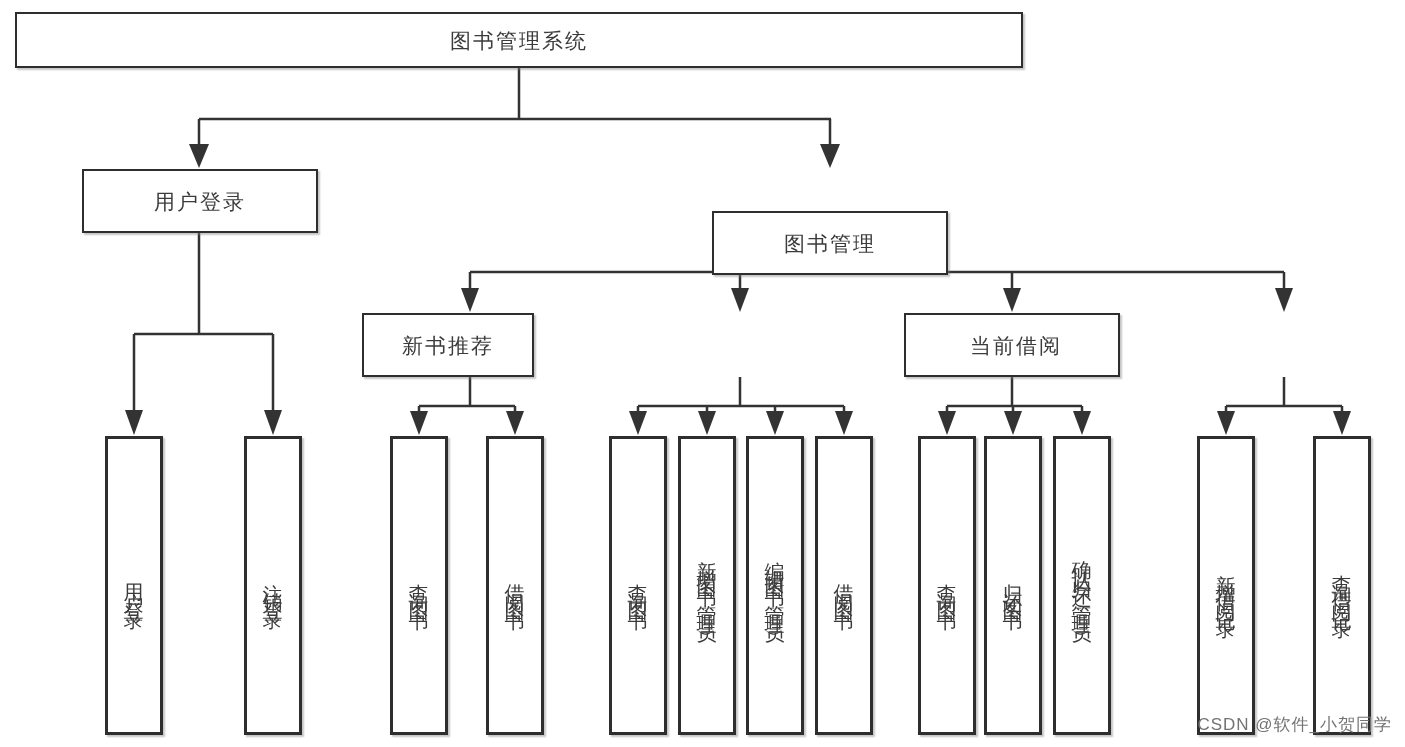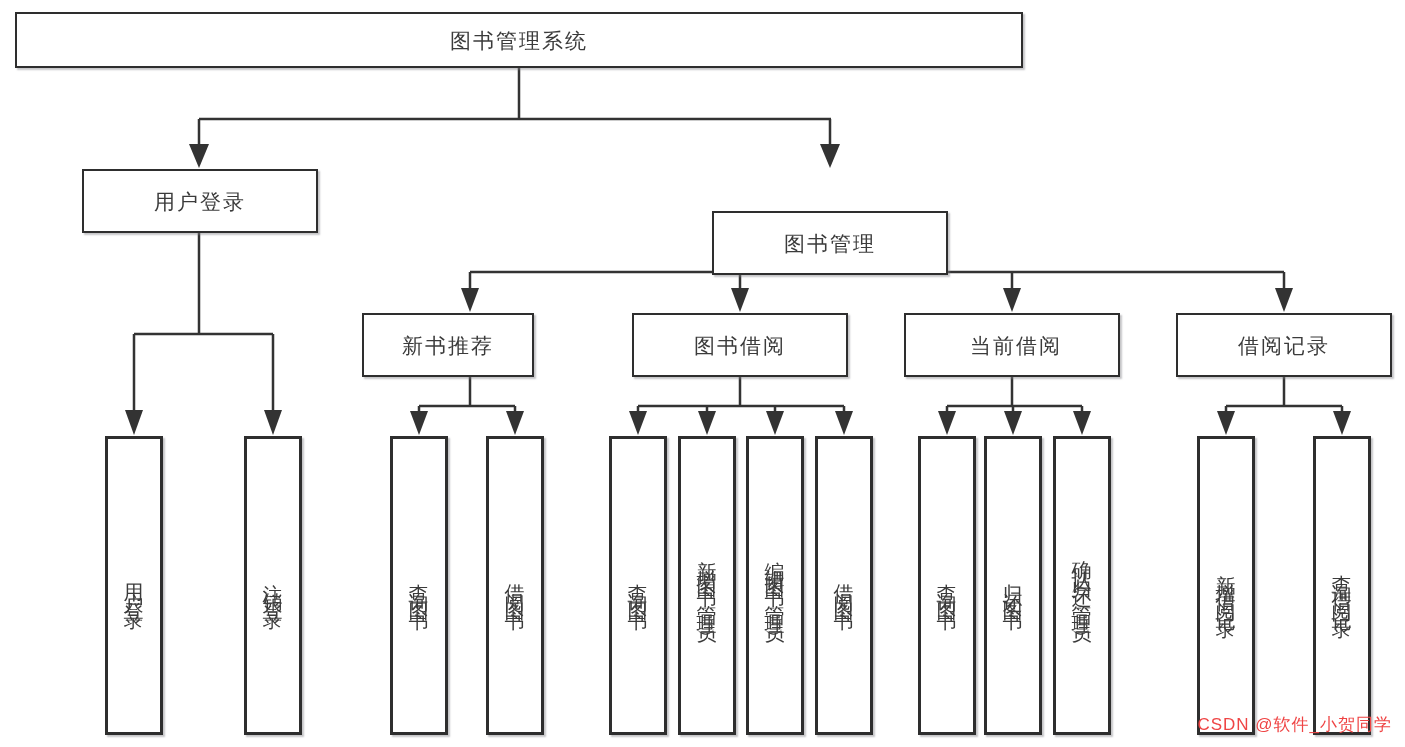--- a/index.html
+++ b/index.html
@@ -18,21 +18,21 @@
     z-index:1;line-height:1;
   }
   .hbox{font-size:21px;letter-spacing:2px;}
   .leaf{
     border-width:3px;
     writing-mode:vertical-rl;text-orientation:mixed;
     font-size:20px;letter-spacing:9px;
   }
   .watermark{
     position:absolute;right:13px;bottom:11px;z-index:5;
-    font-size:17px;letter-spacing:1px;color:#ef4444;
+    font-size:17px;letter-spacing:1px;color:#737373;
   }
 </style>
 </head>
 <body>
 
 <div id="stage">
 
   <svg class="connectors" width="1405" height="747" viewBox="0 0 1405 747">
     <g stroke="#333333" stroke-width="2.5" fill="none">
 
@@ -84,28 +84,22 @@
   <div class="box hbox" style="left:82px;top:169px;width:236px;height:64px;">
     <span>用户登录</span>
   </div>
   <div class="box hbox" style="left:712px;top:175px;width:236px;height:64px;margin-top:36px;">
     <span>图书管理</span>
   </div>
 
   <div class="box hbox" style="left:362px;top:313px;width:172px;height:64px;">
     <span>新书推荐</span>
   </div>
-  <div class="box hbox" style="left:632px;top:313px;width:216px;height:64px;">
-    <span>图书借阅</span>
-  </div>
   <div class="box hbox" style="left:904px;top:313px;width:216px;height:64px;padding-left:8px;">
     <span>当前借阅</span>
-  </div>
-  <div class="box hbox" style="left:1176px;top:313px;width:216px;height:64px;">
-    <span>借阅记录</span>
   </div>
 
   <div class="box leaf" style="left:105px;top:436px;width:58px;height:299px;">
     <span>用户登录</span>
   </div>
   <div class="box leaf" style="left:244px;top:436px;width:58px;height:299px;">
     <span>注销登录</span>
   </div>
 
   <div class="box leaf" style="left:390px;top:436px;width:58px;height:299px;">

